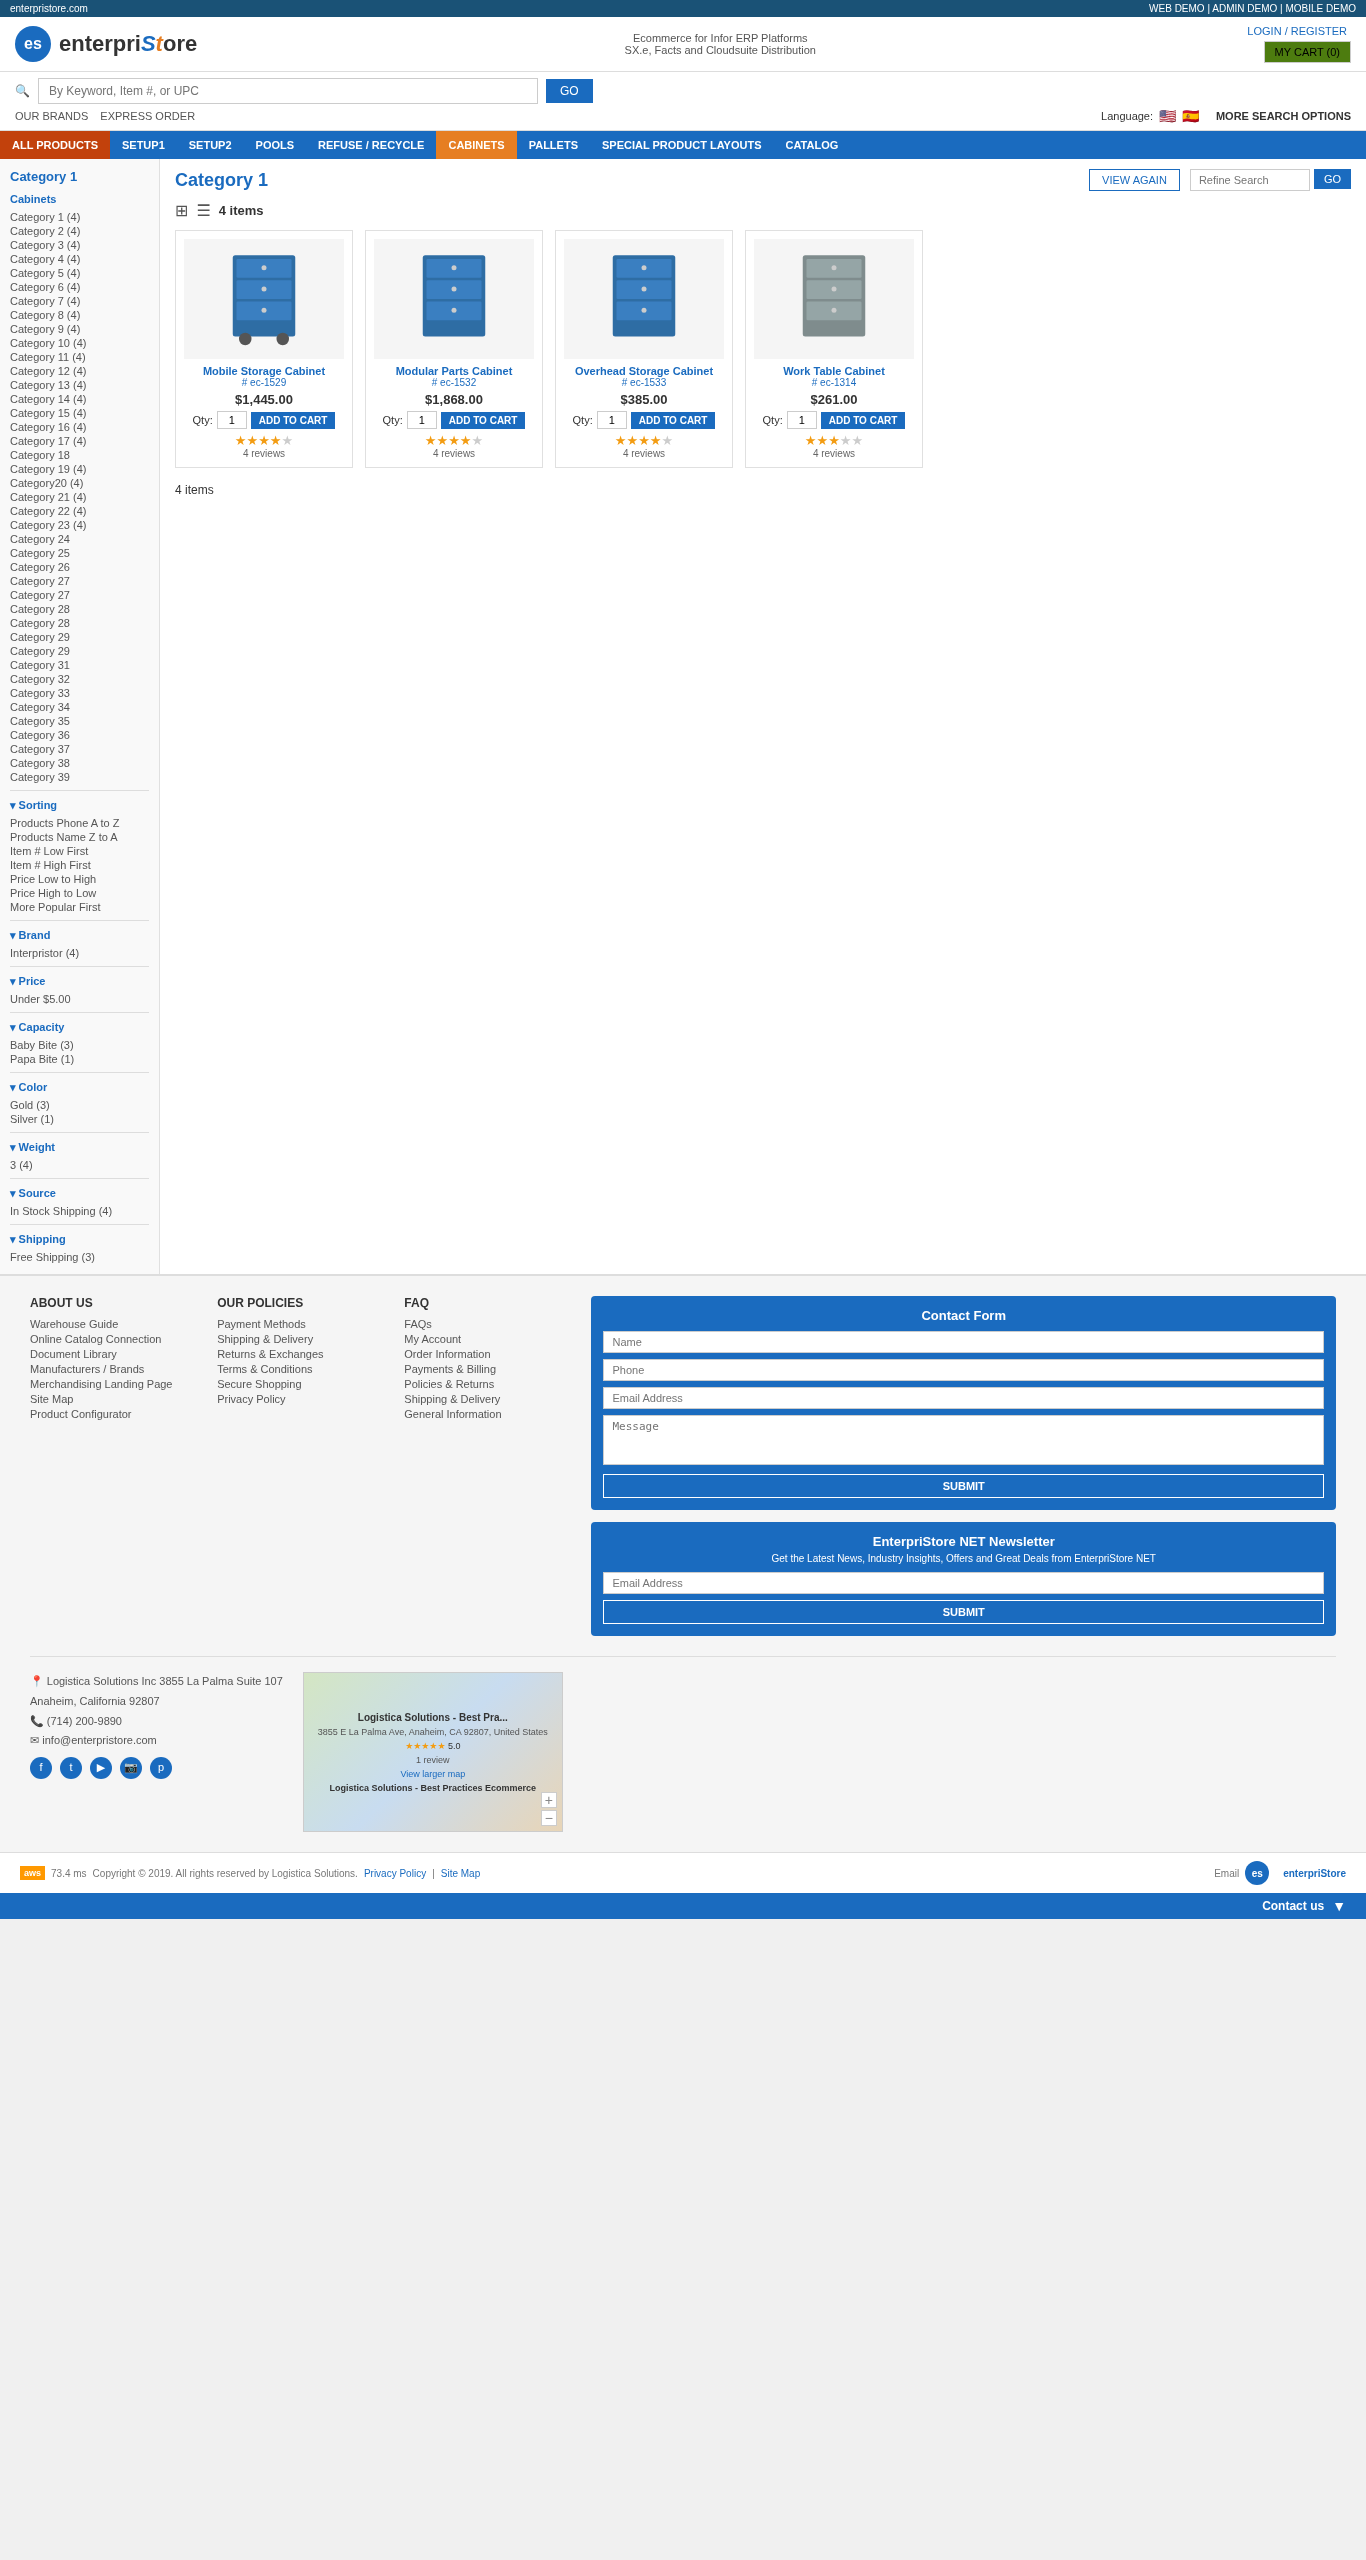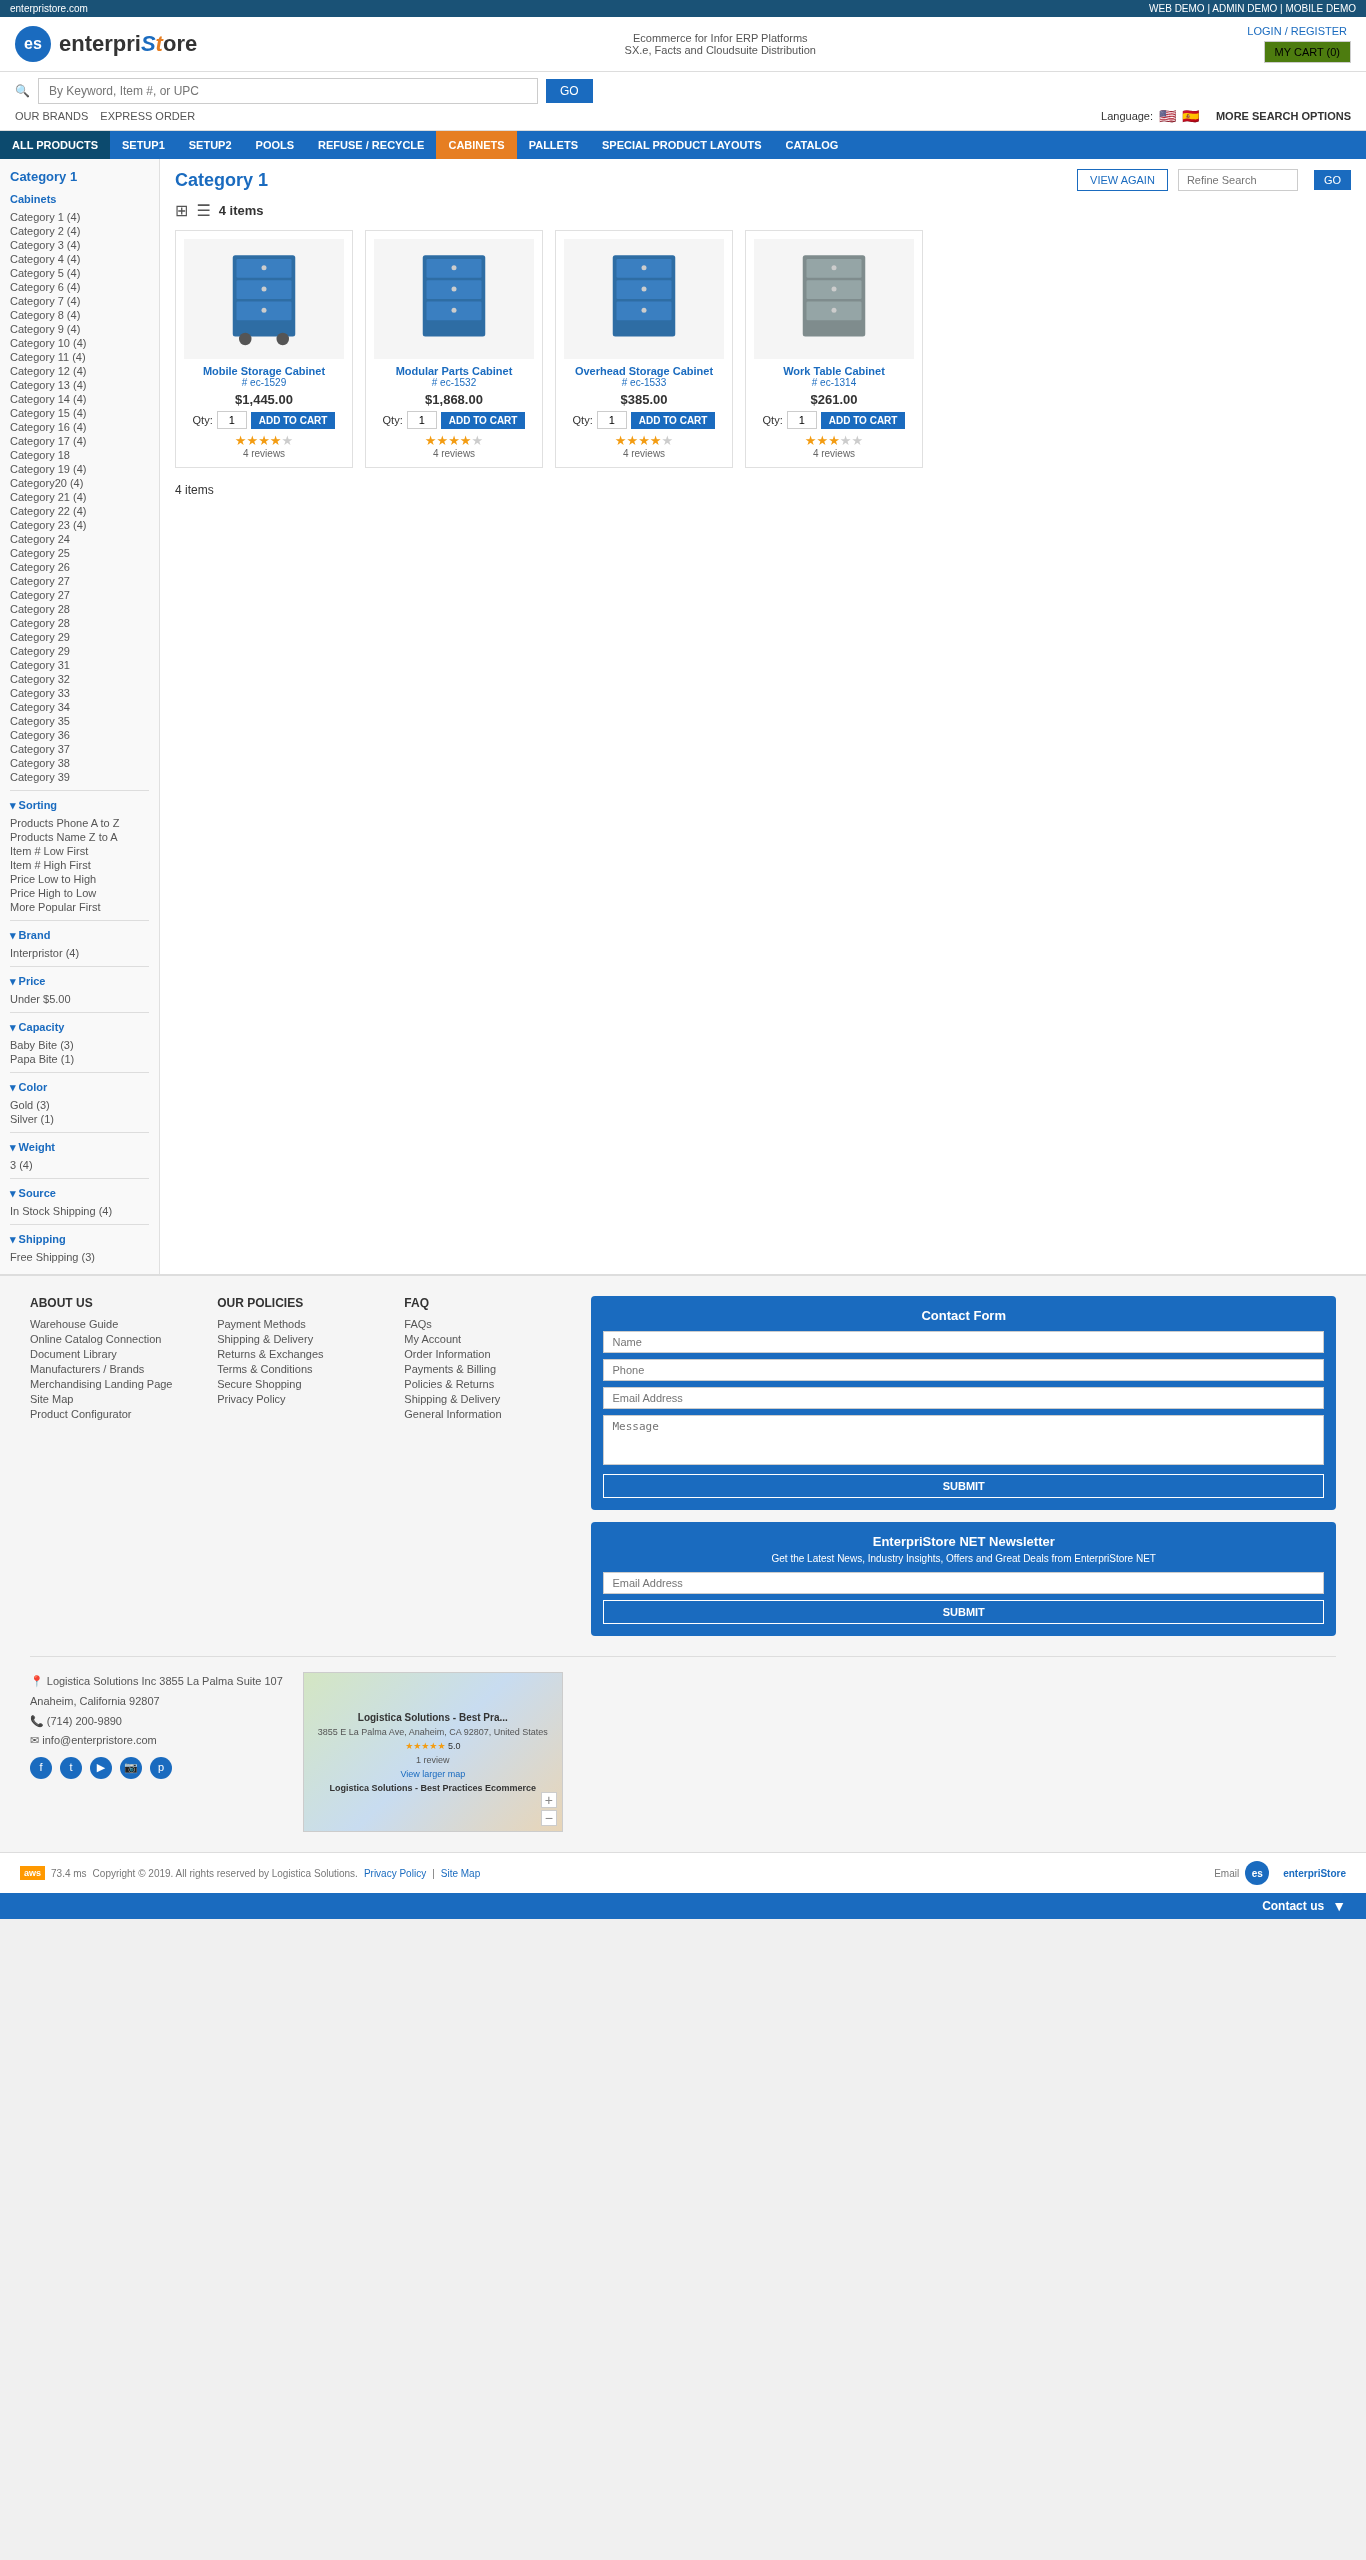--- a/index.html
+++ b/index.html
@@ -35,21 +35,21 @@
     .sidebar-title { color: #1a6bbf; font-size: 13px; font-weight: bold; margin-bottom: 8px; }
     .sidebar-section-title { color: #1a6bbf; font-size: 11px; font-weight: bold; margin: 8px 0 4px; cursor: pointer; }
     .sidebar-link { color: #555; font-size: 11px; display: block; padding: 1px 0; cursor: pointer; }
     .sidebar-divider { border: none; border-top: 1px solid #ddd; margin: 6px 0; }
 
     
     .content { flex: 1; padding: 10px 15px; }
     .content-header { display: flex; justify-content: space-between; align-items: center; margin-bottom: 10px; }
     .category-title { color: #1a6bbf; font-size: 18px; font-weight: bold; }
     .view-again-btn { background: #fff; border: 1px solid #1a6bbf; color: #1a6bbf; padding: 4px 12px; font-size: 11px; cursor: pointer; }
-    .refine-search { display: flex; align-items: center; gap: 16px; }
+    .refine-search { display: flex; align-items: flex-start; gap: 4px; }
     .refine-input { border: 1px solid #ccc; padding: 4px 8px; font-size: 11px; width: 120px; }
     .refine-btn { background: #1a6bbf; color: #fff; border: none; padding: 4px 10px; font-size: 11px; cursor: pointer; }
 
     .items-toolbar { display: flex; align-items: center; gap: 8px; margin-bottom: 10px; }
     .view-icon { cursor: pointer; color: #555; font-size: 16px; }
     .items-count { font-size: 13px; font-weight: bold; }
 
     .products-grid { display: flex; gap: 12px; flex-wrap: wrap; }
     .product-card { width: 178px; border: 1px solid #e0e0e0; padding: 8px; text-align: center; background: #fff; }
     .product-img { width: 100%; height: 120px; object-fit: contain; background: #f5f5f5; display: flex; align-items: center; justify-content: center; }
@@ -143,21 +143,21 @@
     <span style="margin-left:auto; display:flex; align-items:center; gap:6px;">
       <span style="font-size:11px;">Language:</span>
       <span class="flag">🇺🇸</span>
       <span class="flag">🇪🇸</span>
       <span style="font-size:11px;font-weight:bold;color:#333;cursor:pointer;margin-left:10px;">MORE SEARCH OPTIONS</span>
     </span>
   </div>
 </div>
 
 <nav class="main-nav">
-  <div class="nav-item" style="background:#0c4a6e;">ALL PRODUCTS</div>
+  <div class="nav-item" style="background:#c2410c;">ALL PRODUCTS</div>
   <div class="nav-item">SETUP1</div>
   <div class="nav-item">SETUP2</div>
   <div class="nav-item">POOLS</div>
   <div class="nav-item">REFUSE / RECYCLE</div>
   <div class="nav-item active" style="background:#e67e22;">CABINETS</div>
   <div class="nav-item">PALLETS</div>
   <div class="nav-item">SPECIAL PRODUCT LAYOUTS</div>
   <div class="nav-item">CATALOG</div>
 </nav>
 

